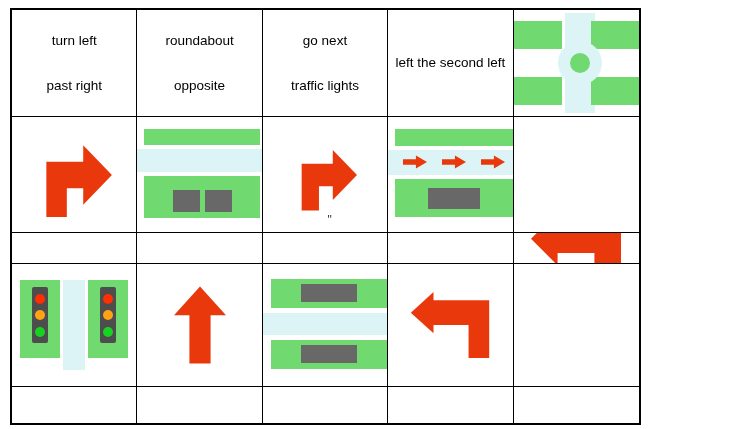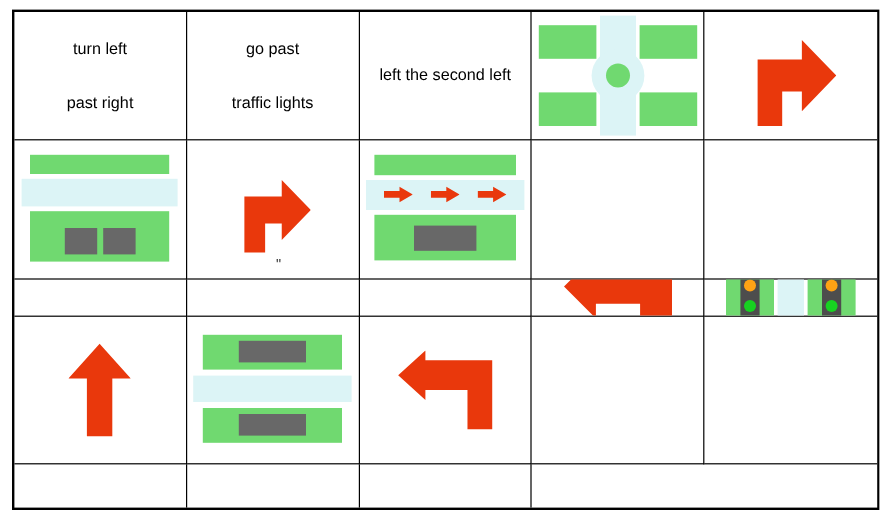--- a/index.html
+++ b/index.html
@@ -3,21 +3,21 @@
 <meta charset="utf-8">
 <style>
   :root{
     --green:#70d970; --road:#dcf4f6; --arrow_red:#e9380c;
     --building_gray:#686868; --signal_red:#ff2f00; --signal_amber:#ffa214;
     --signal_green:#17d321; --border:#000000;
   }
   *{box-sizing:border-box;}
   body{margin:0;width:733px;height:429px;background:#fff;
        font-family:"Liberation Sans", sans-serif;color:#000;}
-  .table{margin:8px 10px;width:723px;display:grid;
+  .table{margin:8px 10px;width:631px;display:grid;
          grid-template-columns:repeat(5,1fr);
          grid-template-rows:107px 116px 31px 123px 36px;
          border:2px solid var(--border);background:#fff;}
   .cell{border-right:1px solid var(--border);border-bottom:1px solid var(--border);
         position:relative;overflow:hidden;}
   .cell:nth-child(5n){border-right:none;}
   .cell:nth-child(n+21){border-bottom:none;}
   .hcell{display:flex;flex-direction:column;justify-content:space-around;
          align-items:center;padding:8px 4px;font-size:13.5px;}
   .w{text-align:center;max-width:118px;line-height:1.3;}
@@ -71,21 +71,25 @@
 </head>
 <body>
 
 <div class="table">
 
   <div class="cell hcell">
     <span class="w">turn left</span>
     <span class="w">past right</span>
   </div>
   <div class="cell hcell">
-    <span class="w">go past</span>
+    <span class="w">roundabout</span>
+    <span class="w">opposite</span>
+  </div>
+  <div class="cell hcell">
+    <span class="w">go next</span>
     <span class="w">traffic lights</span>
   </div>
   <div class="cell hcell">
     <span class="w">left the second left</span>
   </div>
 
   <div class="cell pcell">
     <div class="rb">
       <div class="vroad"></div>
       <div class="blk b-tl"></div>

